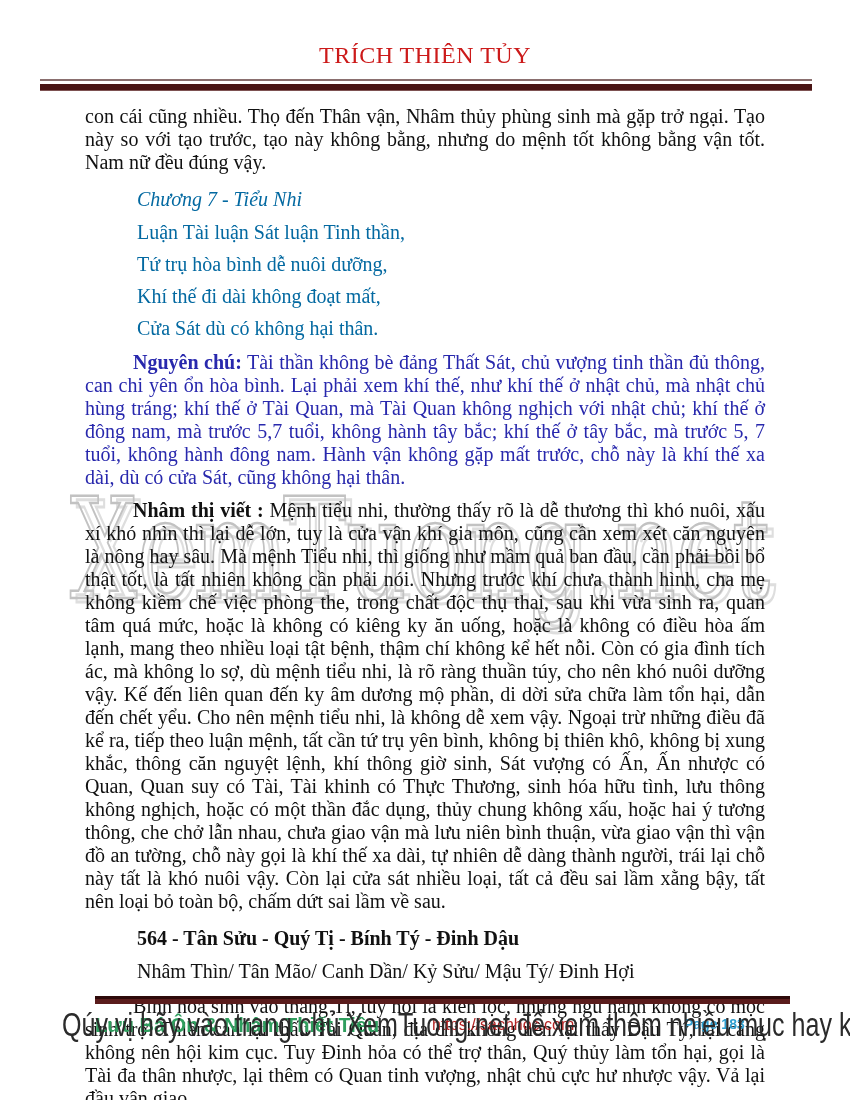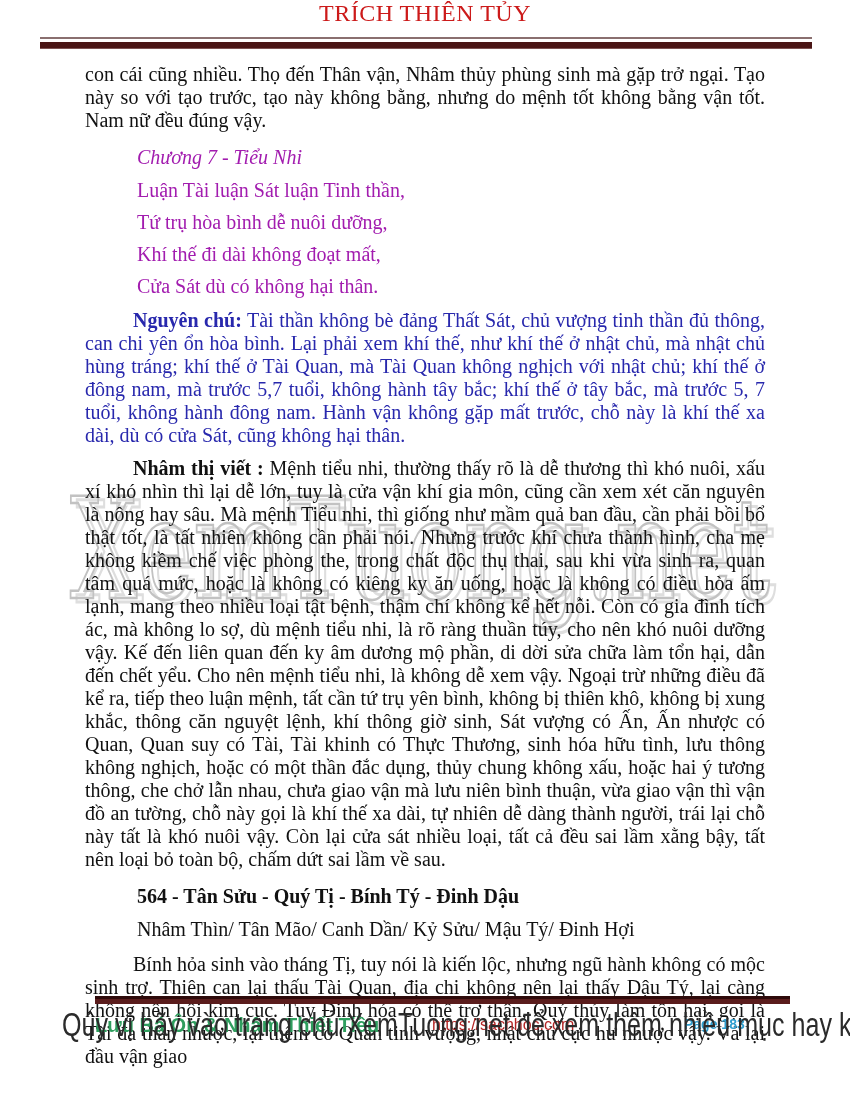--- a/index.html
+++ b/index.html
@@ -8,20 +8,21 @@
     background:#ffffff;
     font-family:"Liberation Serif", serif;
     position:relative;
     overflow:hidden;
   }
   .sheet{position:relative;width:850px;height:1100px;z-index:1;}
 
   
   .doc-title{
     margin:0;
+    padding-top:42px;
     text-align:center;
     color:#cc1a1a;
     font-size:24px;
     font-weight:normal;
     letter-spacing:0.5px;
   }
   .header-rule{
     margin:10px 38px 0 40px;
   }
   .rule-thin{height:2px;background:#8a6f6f;}
@@ -37,21 +38,21 @@
     font-size:20px;
     line-height:23px;
     color:#111111;
     text-align:justify;
   }
   .para{margin:0 0 10px 0;}
   .para.indent{text-indent:48px;}
   .lead-bold{font-weight:bold;margin-top:16px;}
 
   .chapter{
-    color:#a21caf;
+    color:#0369a1;
     margin:14px 0 12px 52px;
   }
   .chapter-title{font-style:italic;margin:0 0 10px 0;}
   .verse{margin:0 0 10px 0;line-height:22px;}
 
   .note-blue{color:#2828ad;}
 
   .case-heading{
     font-weight:bold;
     margin:14px 0 10px 52px;

